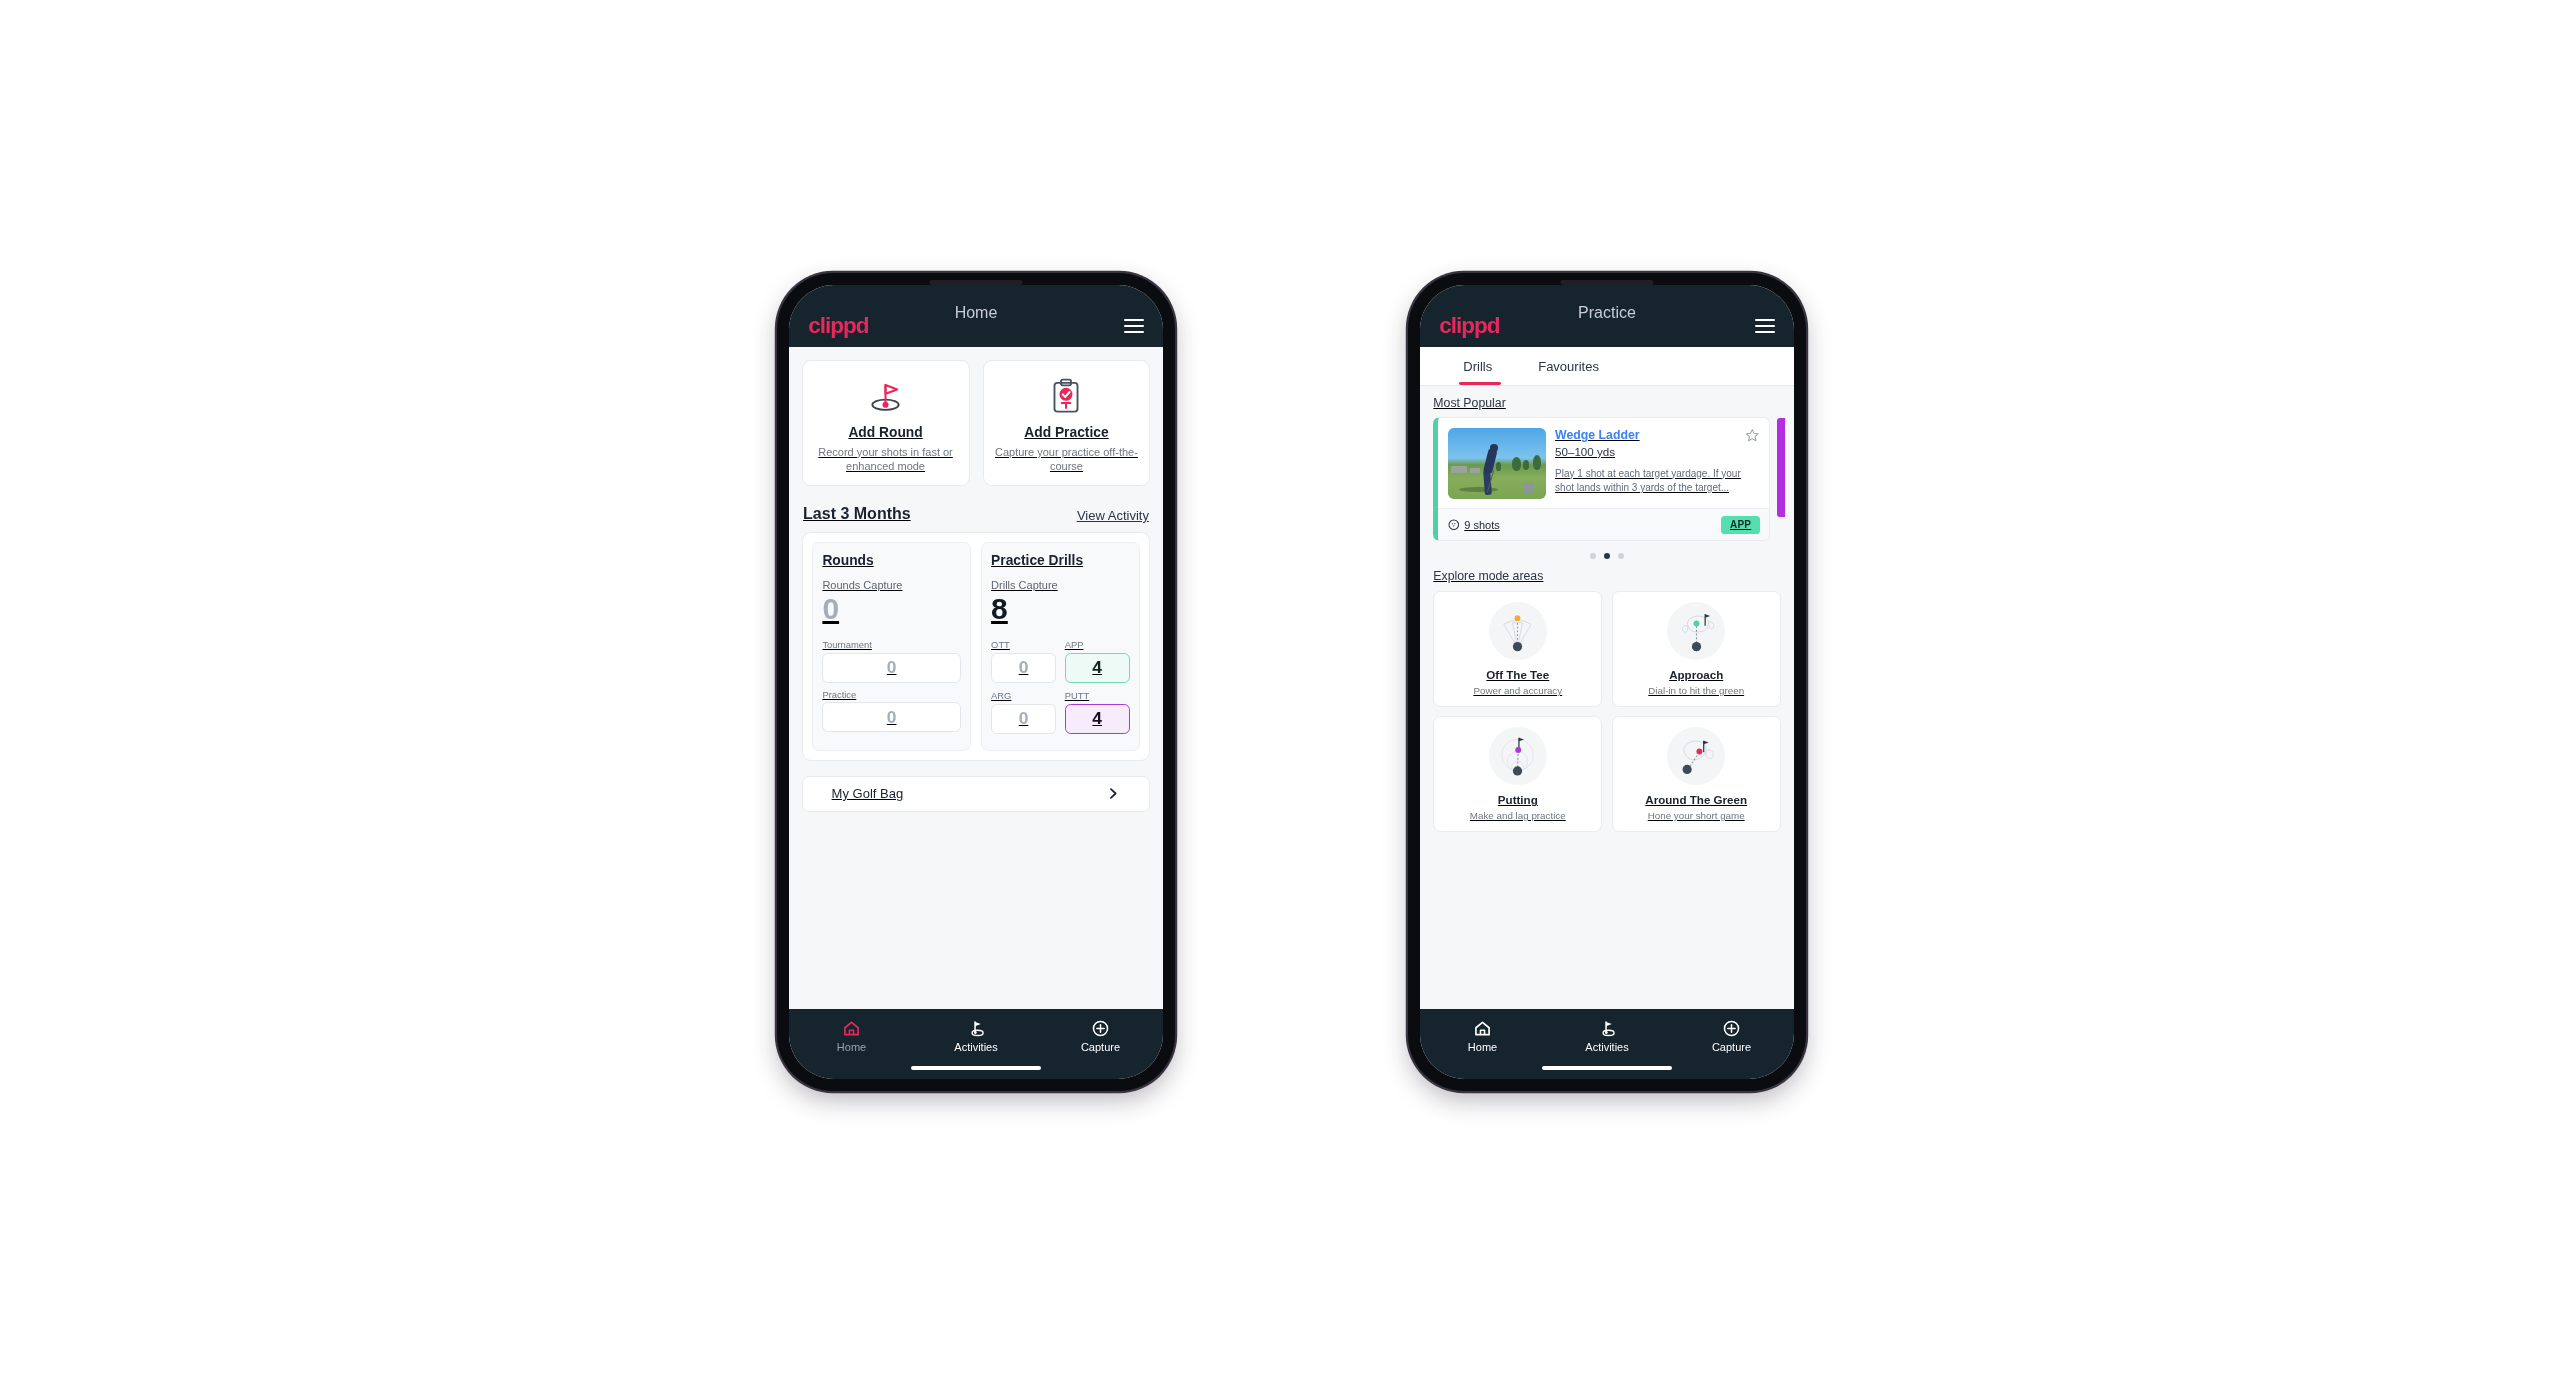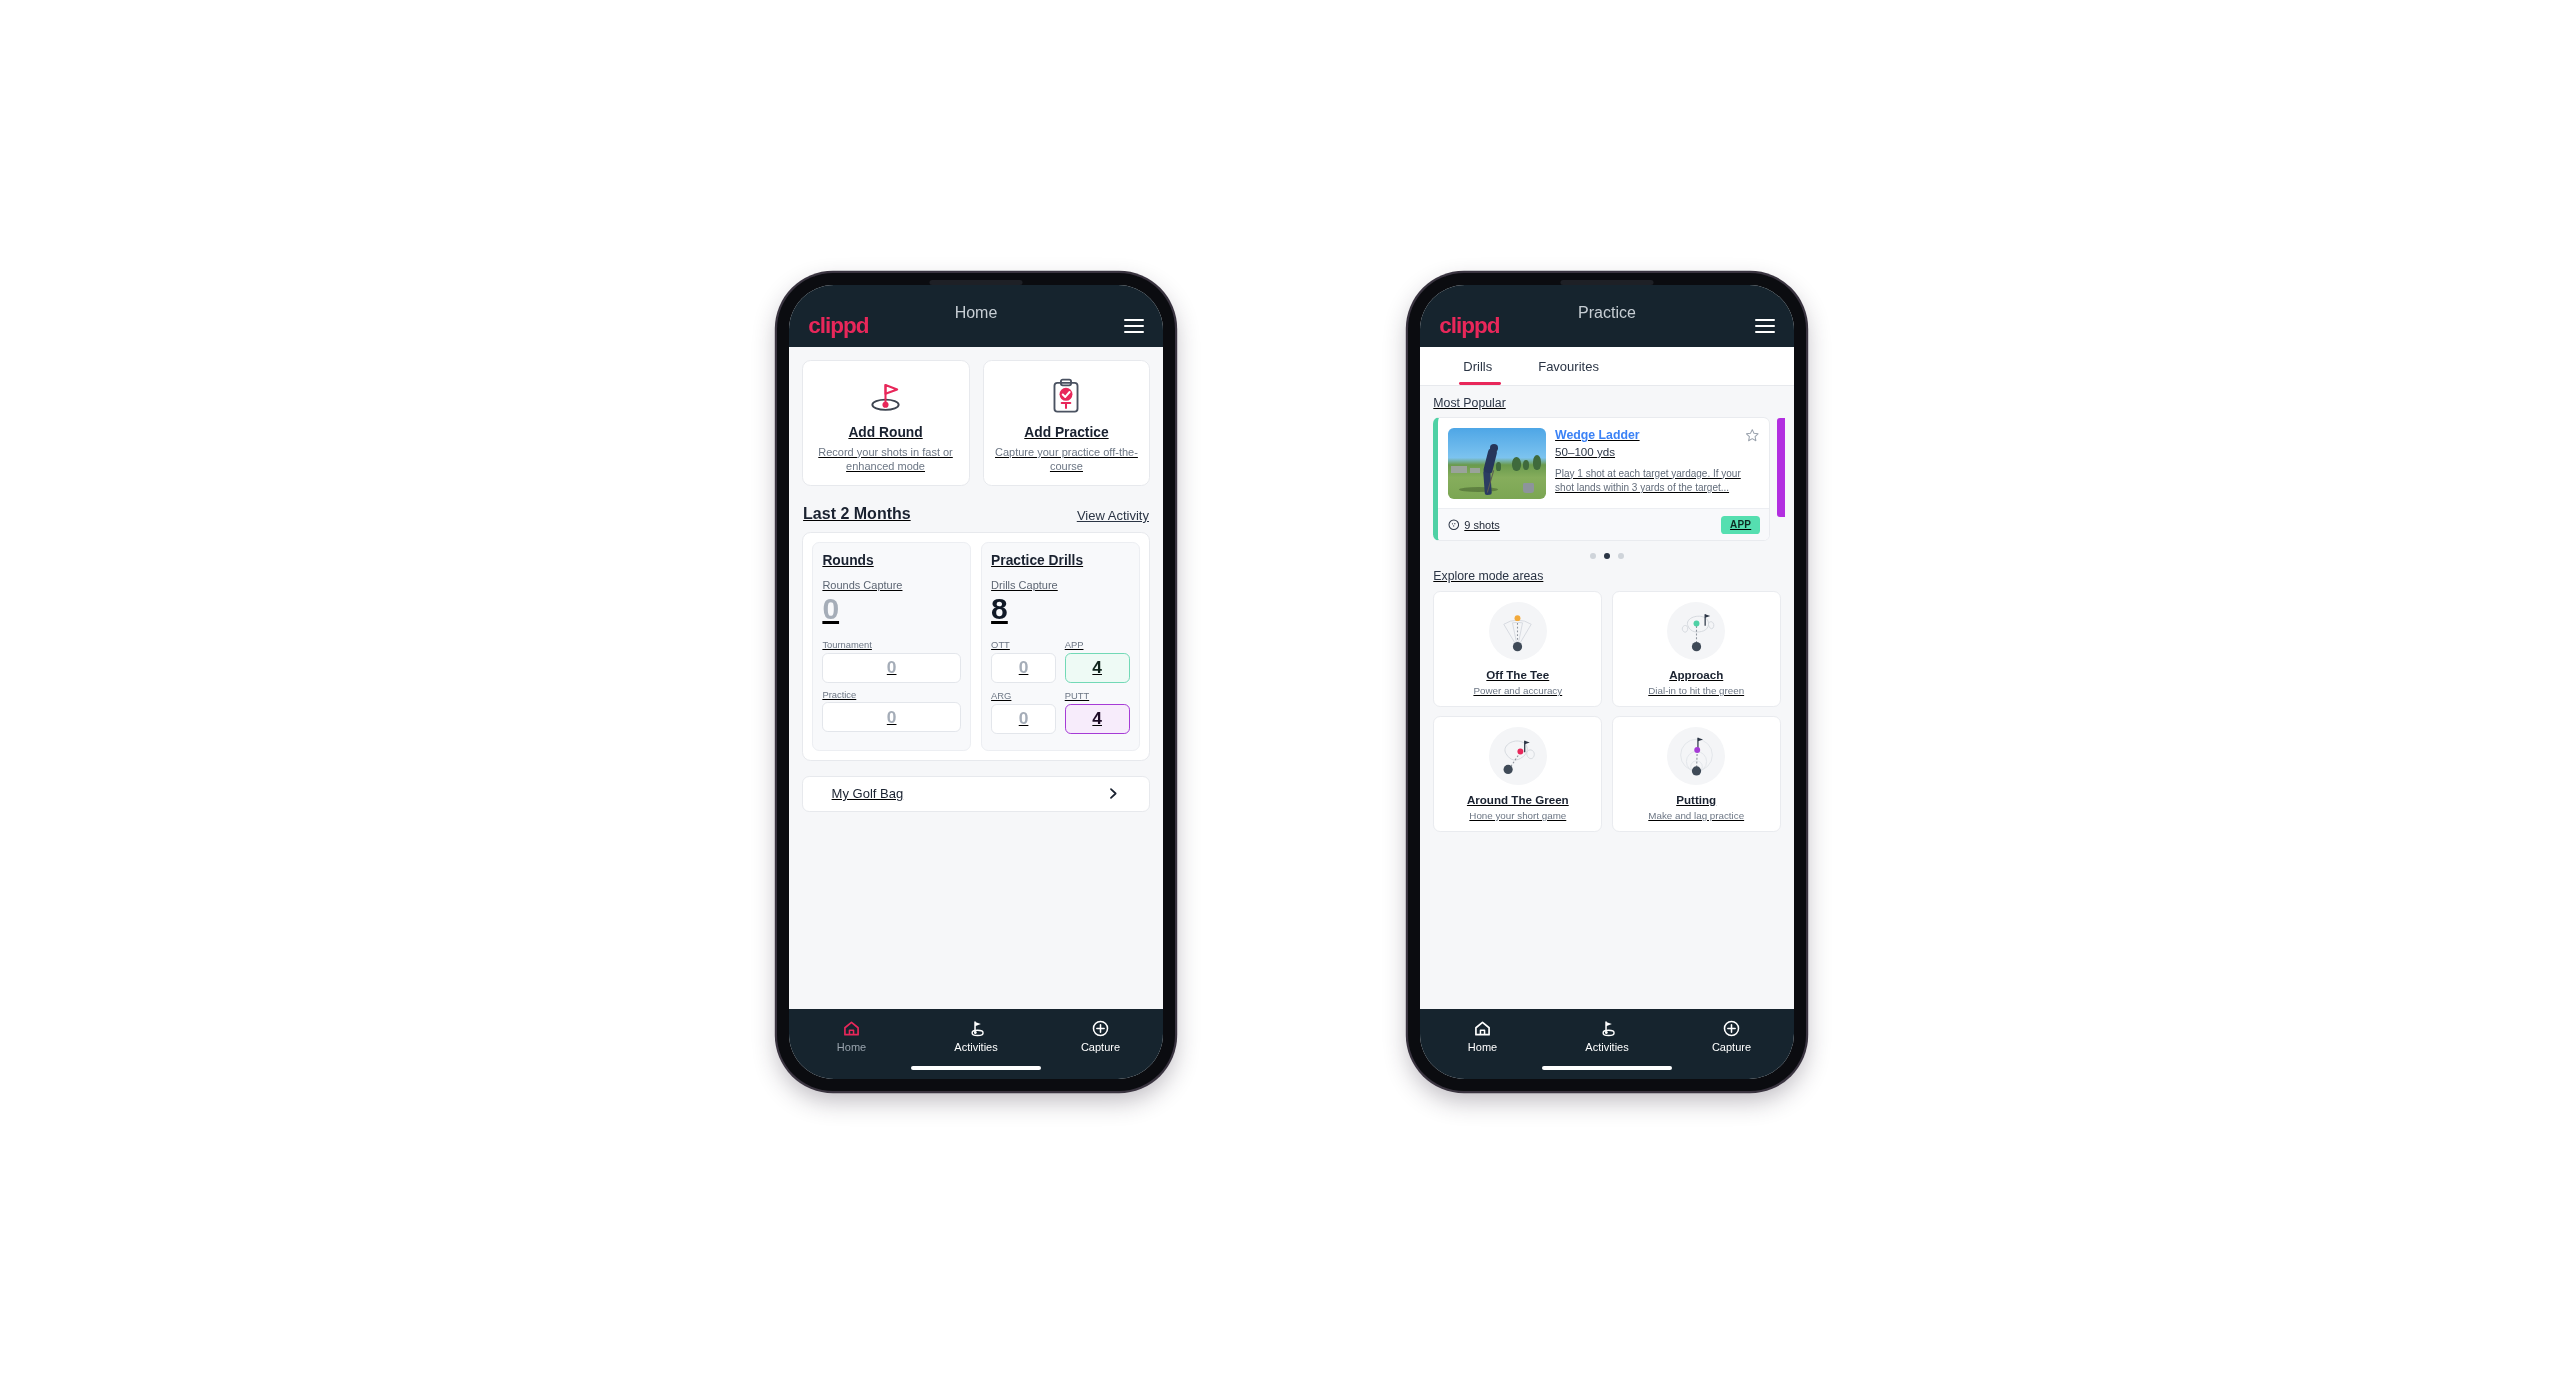--- a/index.html
+++ b/index.html
@@ -282,21 +282,21 @@
                 <line x1="19" y1="36" x2="31" y2="36" stroke="#e8275a" stroke-width="2.8" stroke-linecap="round"></line>
                 <line x1="25" y1="36" x2="25" y2="43" stroke="#e8275a" stroke-width="2.8" stroke-linecap="round"></line>
               </svg>
             </div>
             <div class="quick-title">Add Practice</div>
             <div class="quick-sub">Capture your practice off-the-course</div>
           </div>
         </div>
 
         <div class="sec-head">
-          <div class="sec-title">Last 2 Months</div>
+          <div class="sec-title">Last 3 Months</div>
           <div class="sec-link">View Activity</div>
         </div>
 
         <div class="stats-card">
 
           <div class="stat-col">
             <h4>Rounds</h4>
             <div class="stat-cap">Rounds Capture</div>
             <div class="stat-big zero">0</div>
             <div class="rounds-stack">
@@ -488,49 +488,49 @@
                 <circle cx="34" cy="55" r="6.4" fill="#3f4a57"></circle>
               </svg>
             </div>
             <div class="skill-name">Approach</div>
             <div class="skill-sub">Dial-in to hit the green</div>
           </div>
 
           <div class="skill-card">
             <div class="skill-ico">
               <svg width="49" height="49" viewBox="0 0 68 68">
-                <path d="M18 30 C12 20 26 10 38 13 C50 16 50 28 42 34 C32 42 24 40 18 30 Z" fill="none" stroke="#d3d7dd" stroke-width="1.3"></path>
-                <path d="M48 34 C44 26 52 22 56 27 C60 32 54 42 48 34 Z" fill="none" stroke="#d3d7dd" stroke-width="1.3"></path>
-                <line x1="44" y1="12" x2="44" y2="28" stroke="#2b3545" stroke-width="1.7"></line>
-                <path d="M44 12 L51 14.5 L44 17 Z" fill="#2b3545"></path>
-                <line x1="22" y1="52" x2="38" y2="28" stroke="#8d949d" stroke-width="1.5" stroke-dasharray="2.6 2.6"></line>
-                <circle cx="38" cy="27" r="4.1" fill="#e8275a"></circle>
-                <circle cx="21" cy="52" r="6.4" fill="#3f4a57"></circle>
-              </svg>
-            </div>
-            <div class="skill-name">Around The Green</div>
-            <div class="skill-sub">Hone your short game</div>
-          </div>
-
-          <div class="skill-card">
-            <div class="skill-ico">
-              <svg width="49" height="49" viewBox="0 0 68 68">
                 <circle cx="34" cy="32" r="22" fill="none" stroke="#e0e3e8" stroke-width="1.2"></circle>
                 <circle cx="34" cy="41" r="14" fill="none" stroke="#e0e3e8" stroke-width="1.2"></circle>
                 <circle cx="34" cy="48" r="8" fill="none" stroke="#e0e3e8" stroke-width="1.2"></circle>
                 <line x1="36" y1="8" x2="36" y2="26" stroke="#2b3545" stroke-width="1.7"></line>
                 <path d="M36 8 L43 10.5 L36 13 Z" fill="#2b3545"></path>
                 <line x1="34" y1="54" x2="35" y2="25" stroke="#8d949d" stroke-width="1.5" stroke-dasharray="2.6 2.6"></line>
                 <circle cx="35" cy="25" r="4.1" fill="#a63bd6"></circle>
                 <circle cx="34" cy="54" r="6.4" fill="#3f4a57"></circle>
               </svg>
             </div>
             <div class="skill-name">Putting</div>
             <div class="skill-sub">Make and lag practice</div>
           </div>
+
+          <div class="skill-card">
+            <div class="skill-ico">
+              <svg width="49" height="49" viewBox="0 0 68 68">
+                <path d="M18 30 C12 20 26 10 38 13 C50 16 50 28 42 34 C32 42 24 40 18 30 Z" fill="none" stroke="#d3d7dd" stroke-width="1.3"></path>
+                <path d="M48 34 C44 26 52 22 56 27 C60 32 54 42 48 34 Z" fill="none" stroke="#d3d7dd" stroke-width="1.3"></path>
+                <line x1="44" y1="12" x2="44" y2="28" stroke="#2b3545" stroke-width="1.7"></line>
+                <path d="M44 12 L51 14.5 L44 17 Z" fill="#2b3545"></path>
+                <line x1="22" y1="52" x2="38" y2="28" stroke="#8d949d" stroke-width="1.5" stroke-dasharray="2.6 2.6"></line>
+                <circle cx="38" cy="27" r="4.1" fill="#e8275a"></circle>
+                <circle cx="21" cy="52" r="6.4" fill="#3f4a57"></circle>
+              </svg>
+            </div>
+            <div class="skill-name">Around The Green</div>
+            <div class="skill-sub">Hone your short game</div>
+          </div>
         </div>
       </div>
 
       <div class="navbar">
         <div class="nav-item">
           <svg width="19" height="19" viewBox="0 0 26 26">
             <path d="M4 12 L13 4.5 L22 12 V21.5 H4 Z" fill="none" stroke="#ffffff" stroke-width="2.3" stroke-linejoin="round"></path>
             <path d="M10.2 21.5 V15.5 H15.8 V21.5" fill="none" stroke="#ffffff" stroke-width="2.1" stroke-linejoin="round"></path>
           </svg>
           <div class="nav-label">Home</div>

